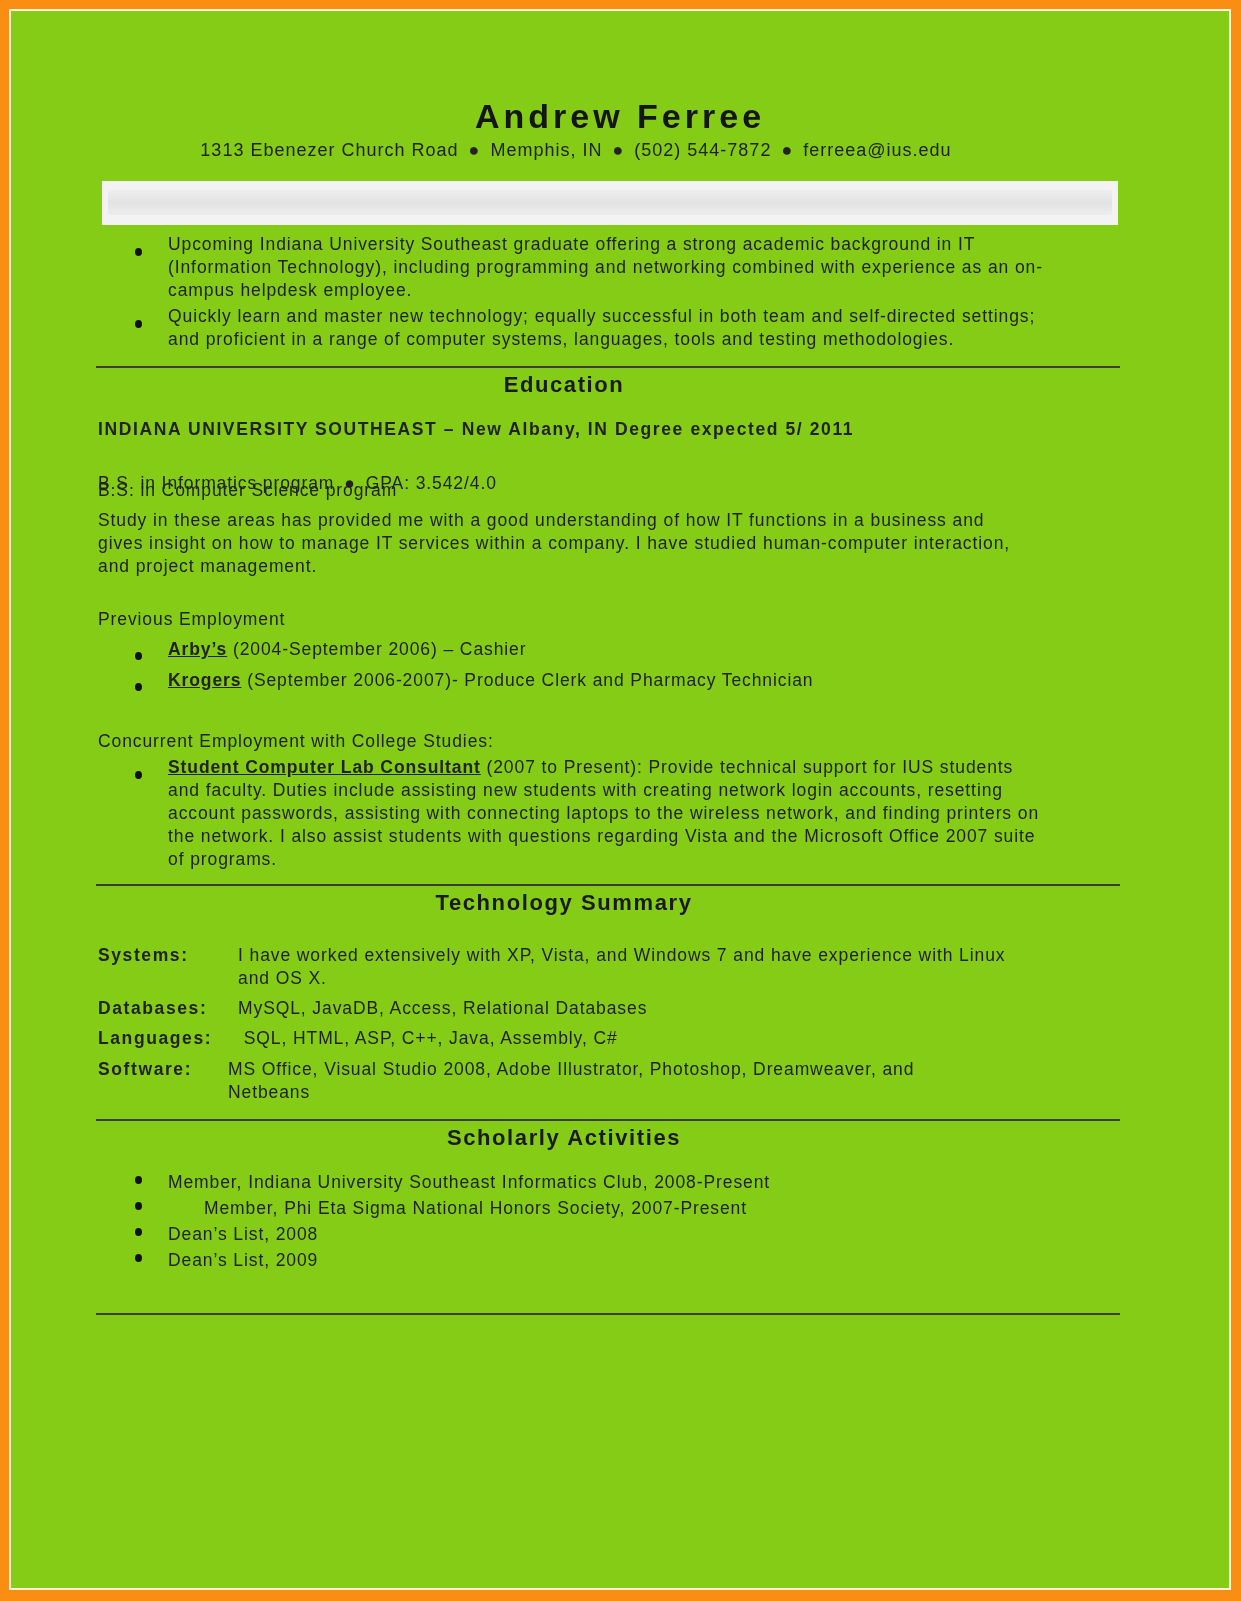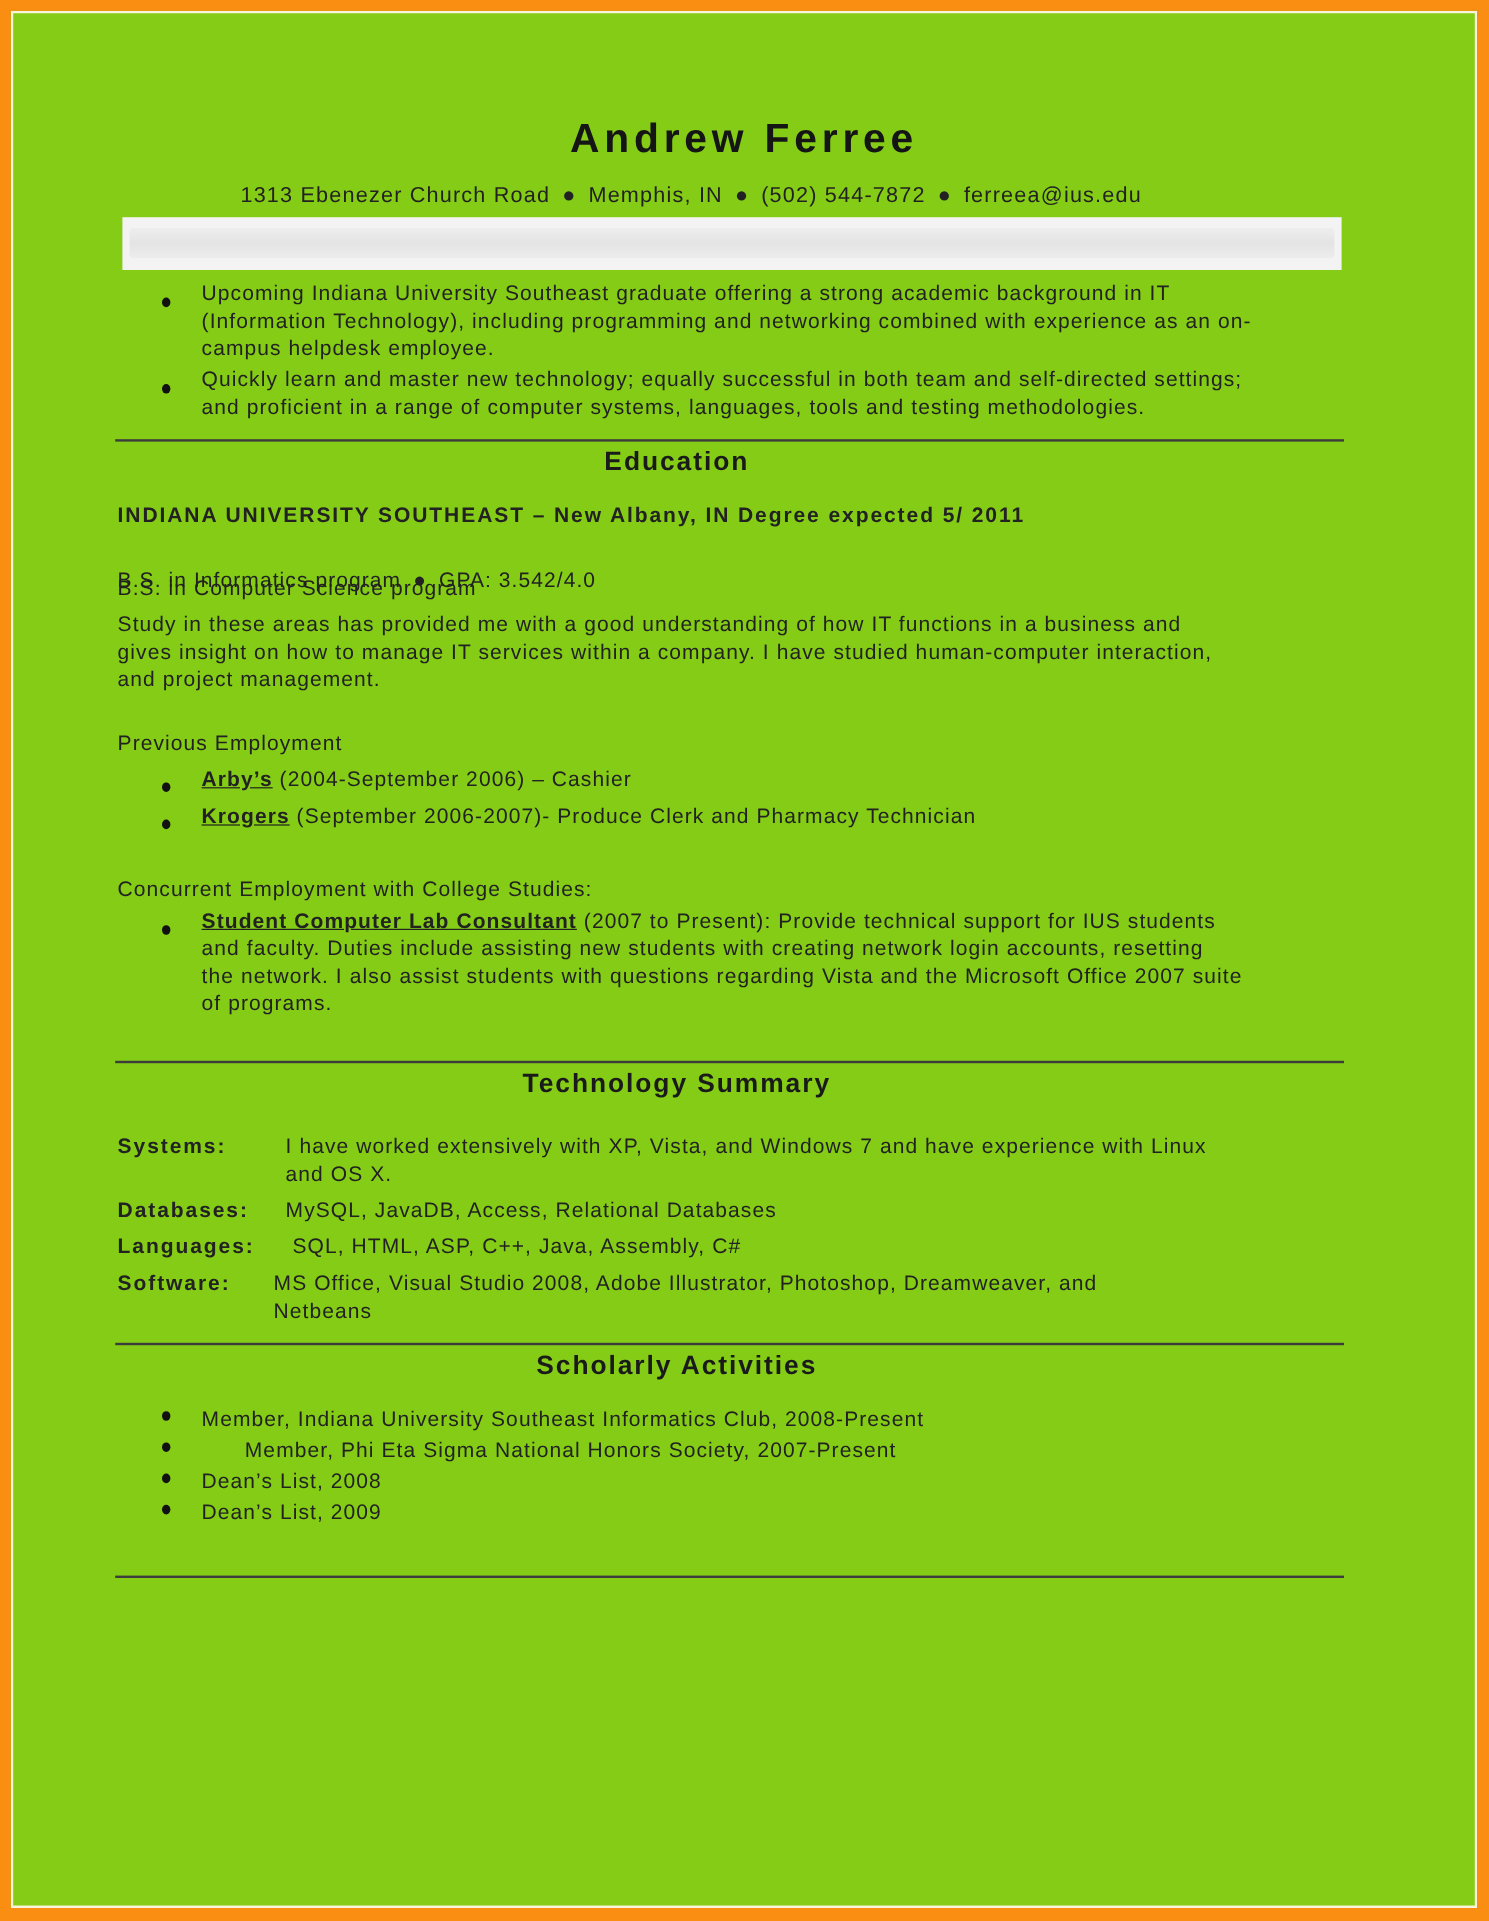--- a/index.html
+++ b/index.html
@@ -14,21 +14,21 @@
     background: #84cc16;
     box-shadow: inset 0 0 0 2px #fbf3da;
   }
   .abs { position: absolute; }
   .name {
     left: 0; width: 1222px; top: 88px; text-align: center;
     font-size: 34px; font-weight: bold; letter-spacing: 4px; color: #151515;
   }
   .contact {
     left: 0; width: 1134px; top: 131px; text-align: center;
-    font-size: 18px; letter-spacing: 1px; color: #222; margin-top: 12px;
+    font-size: 18px; letter-spacing: 1px; color: #222;
   }
   .contact .dot { margin: 0 10px; }
   .greybar {
     left: 93px; top: 172px; width: 1016px; height: 44px;
     background: #f3f3f3;
   }
   .greybar .inner {
     position: absolute; left: 6px; top: 9px; right: 6px; height: 25px;
     background: linear-gradient(#eeeeee, #e4e4e4 50%, #ececec);
     border-radius: 3px;
@@ -96,20 +96,21 @@
   <div class="bullet" style="left:126px; top:674px;"></div>
   <div class="abs txt" style="left:159px; top:660px;">
     <span class="u">Krogers</span><span> (September 2006-2007)- Produce Clerk and Pharmacy Technician</span>
   </div>
 
   <div class="abs txt" style="left:89px; top:721px;">Concurrent Employment with College Studies:</div>
   <div class="bullet" style="left:126px; top:762px;"></div>
   <div class="abs txt" style="left:159px; top:747px;">
     <div><span class="u">Student Computer Lab Consultant</span><span> (2007 to Present): Provide technical support for IUS students</span></div>
     <div>and faculty. Duties include assisting new students with creating network login accounts, resetting</div>
+    <div>account passwords, assisting with connecting laptops to the wireless network, and finding printers on</div>
     <div>the network. I also assist students with questions regarding Vista and the Microsoft Office 2007 suite</div>
     <div>of programs.</div>
   </div>
 
   <div class="hr" style="top:875px;"></div>
 
   <div class="section-title" style="top:881px;">Technology Summary</div>
 
   <div class="abs txt label" style="left:89px; top:935px;">Systems:</div>
   <div class="abs txt" style="left:229px; top:935px;">

